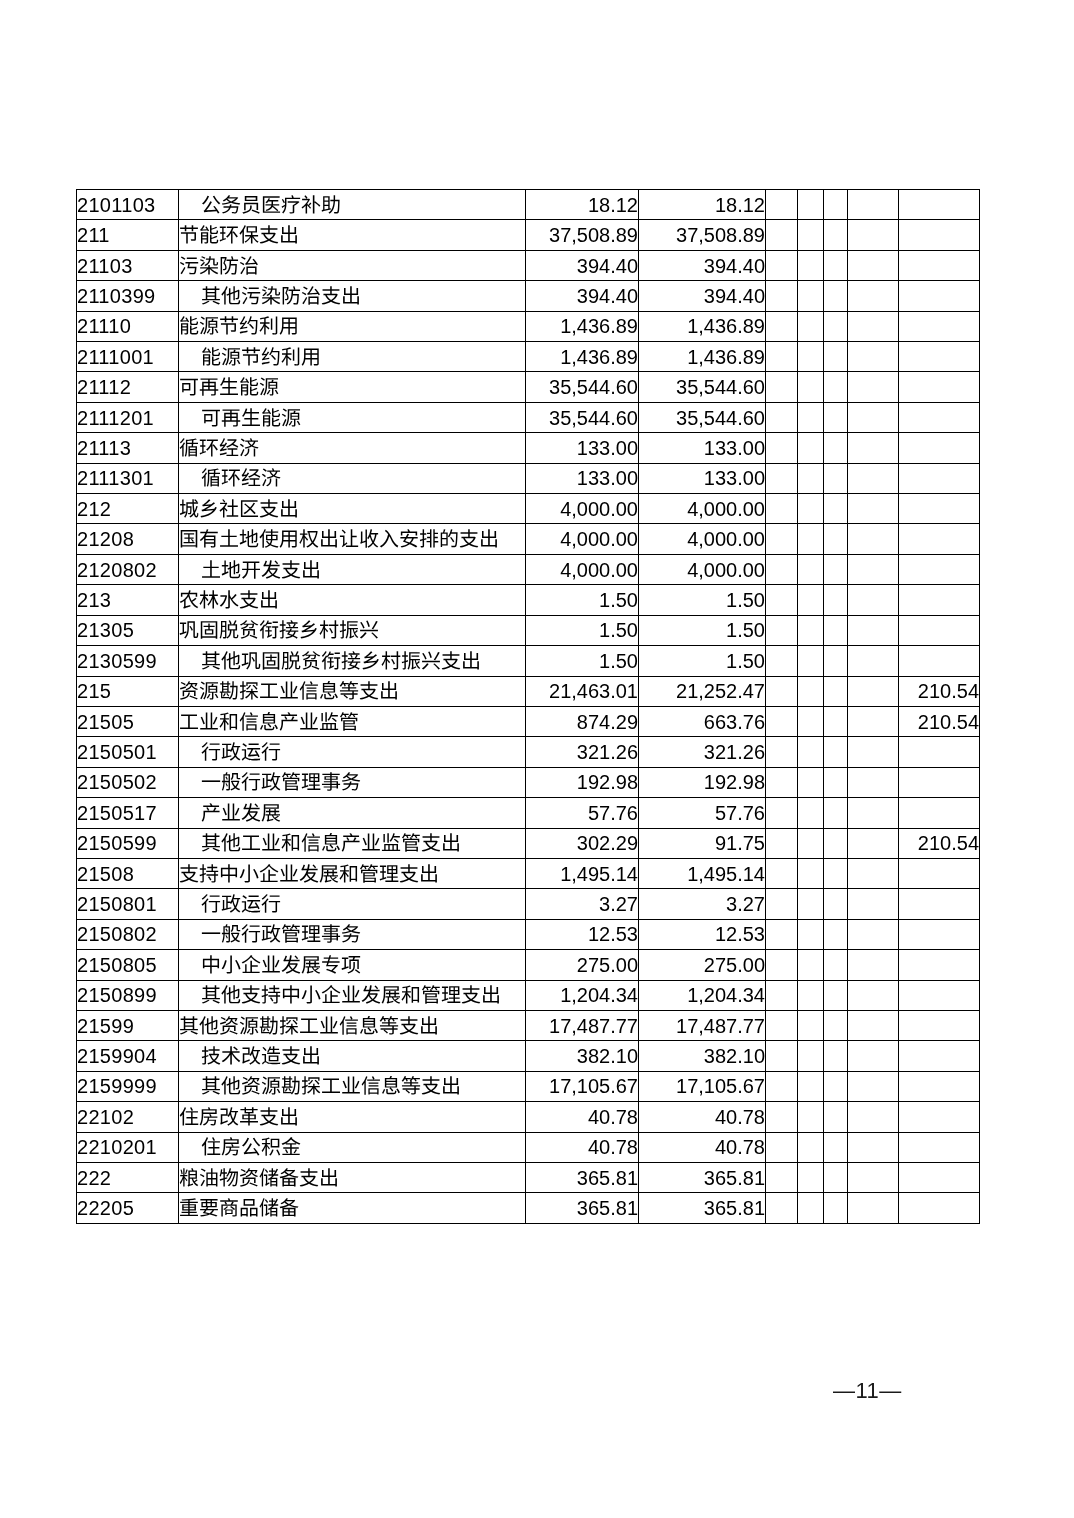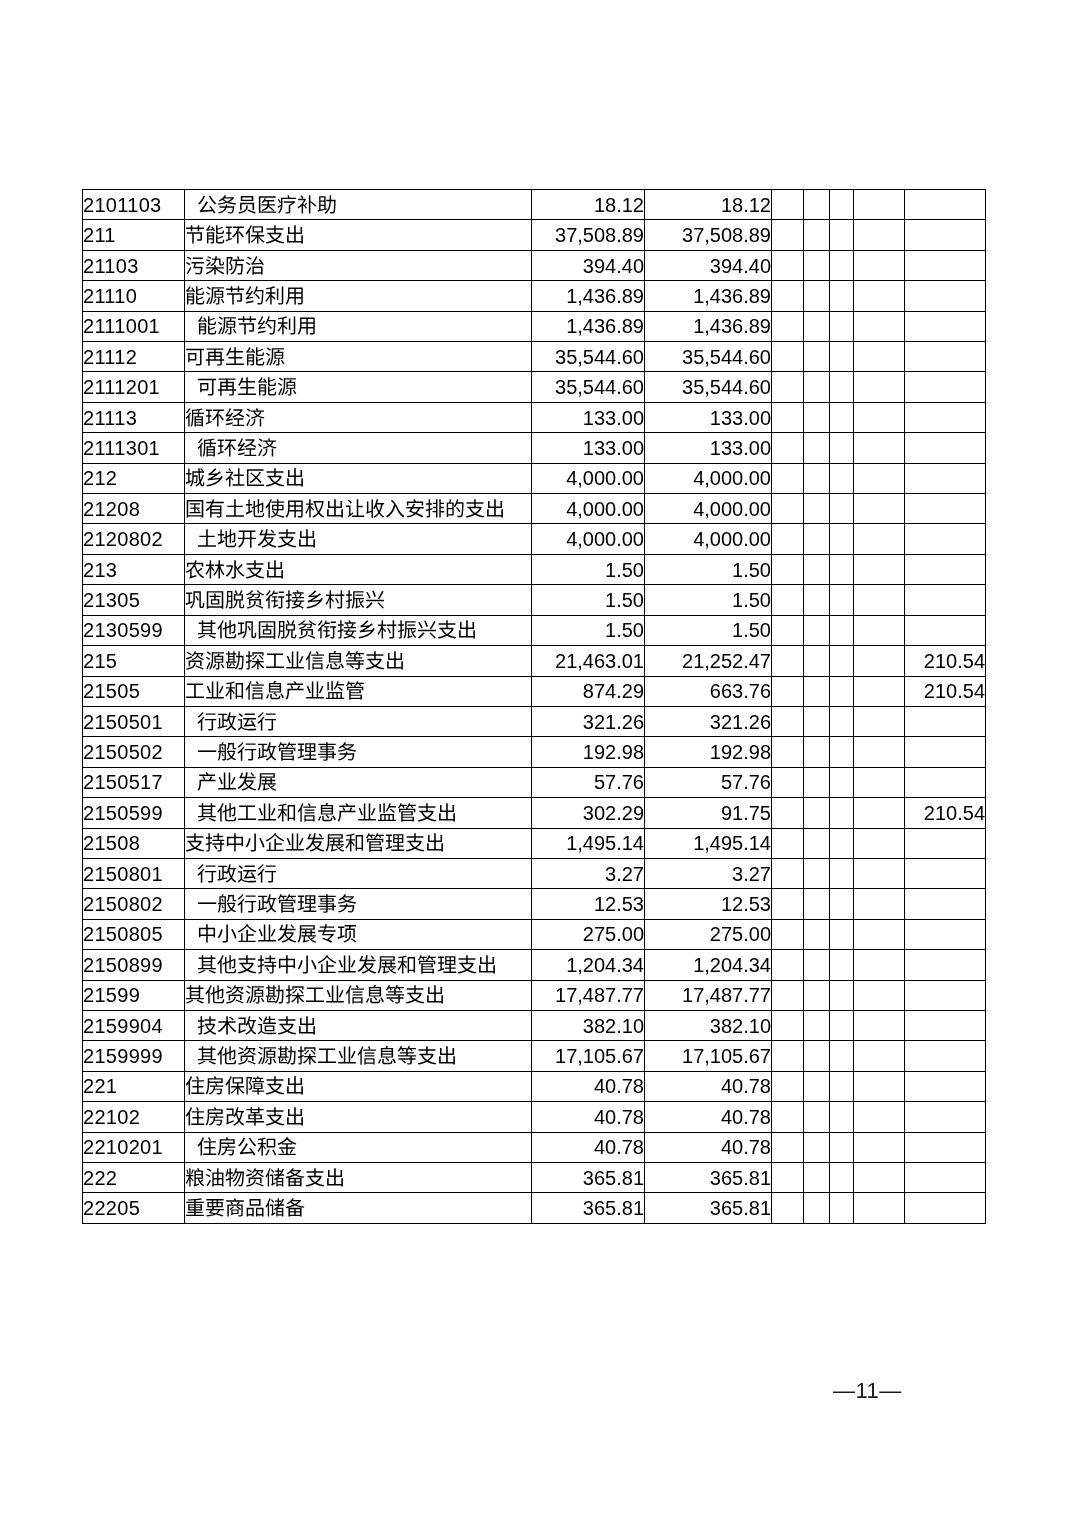--- a/index.html
+++ b/index.html
@@ -15,21 +15,20 @@
     background: #ffffff;
     overflow: hidden;
   }
   table.budget {
     position: absolute;
     left: 76px;
     top: 189px;
     width: 903px;
     border-collapse: collapse;
     table-layout: fixed;
-    margin-left: 6px;
   }
   table.budget td {
     border: 1.5px solid #000000;
     padding: 0;
     font-size: 20px;
     color: #000000;
     white-space: nowrap;
     overflow: hidden;
     vertical-align: middle;
     height: 28.9px;
@@ -38,21 +37,21 @@
   table.budget tr { height: 30.42px; }
   td.code {
     text-align: left;
     padding-left: 3px;
     letter-spacing: 0.3px;
   }
   td.name {
     text-align: left;
     padding-left: 3px;
   }
-  td.name.indent { padding-left: 12px; }
+  td.name.indent { padding-left: 22px; }
   td.num {
     text-align: right;
     padding-right: 3px;
   }
   .page-number {
     position: absolute;
     left: 833px;
     top: 1378px;
     width: 86px;
     font-size: 22px;
@@ -105,20 +104,31 @@
           <td class="name">污染防治</td>
           <td class="num">394.40</td>
           <td class="num">394.40</td>
           <td></td>
           <td></td>
           <td></td>
           <td></td>
           <td class="num"></td>
         </tr>
         <tr>
+          <td class="code">2110399</td>
+          <td class="name indent">其他污染防治支出</td>
+          <td class="num">394.40</td>
+          <td class="num">394.40</td>
+          <td></td>
+          <td></td>
+          <td></td>
+          <td></td>
+          <td class="num"></td>
+        </tr>
+        <tr>
           <td class="code">21110</td>
           <td class="name">能源节约利用</td>
           <td class="num">1,436.89</td>
           <td class="num">1,436.89</td>
           <td></td>
           <td></td>
           <td></td>
           <td></td>
           <td class="num"></td>
         </tr>
@@ -384,31 +394,20 @@
           <td></td>
           <td></td>
           <td></td>
           <td class="num"></td>
         </tr>
         <tr>
           <td class="code">2159999</td>
           <td class="name indent">其他资源勘探工业信息等支出</td>
           <td class="num">17,105.67</td>
           <td class="num">17,105.67</td>
-          <td></td>
-          <td></td>
-          <td></td>
-          <td></td>
-          <td class="num"></td>
-        </tr>
-        <tr>
-          <td class="code">221</td>
-          <td class="name">住房保障支出</td>
-          <td class="num">40.78</td>
-          <td class="num">40.78</td>
           <td></td>
           <td></td>
           <td></td>
           <td></td>
           <td class="num"></td>
         </tr>
         <tr>
           <td class="code">22102</td>
           <td class="name">住房改革支出</td>
           <td class="num">40.78</td>

